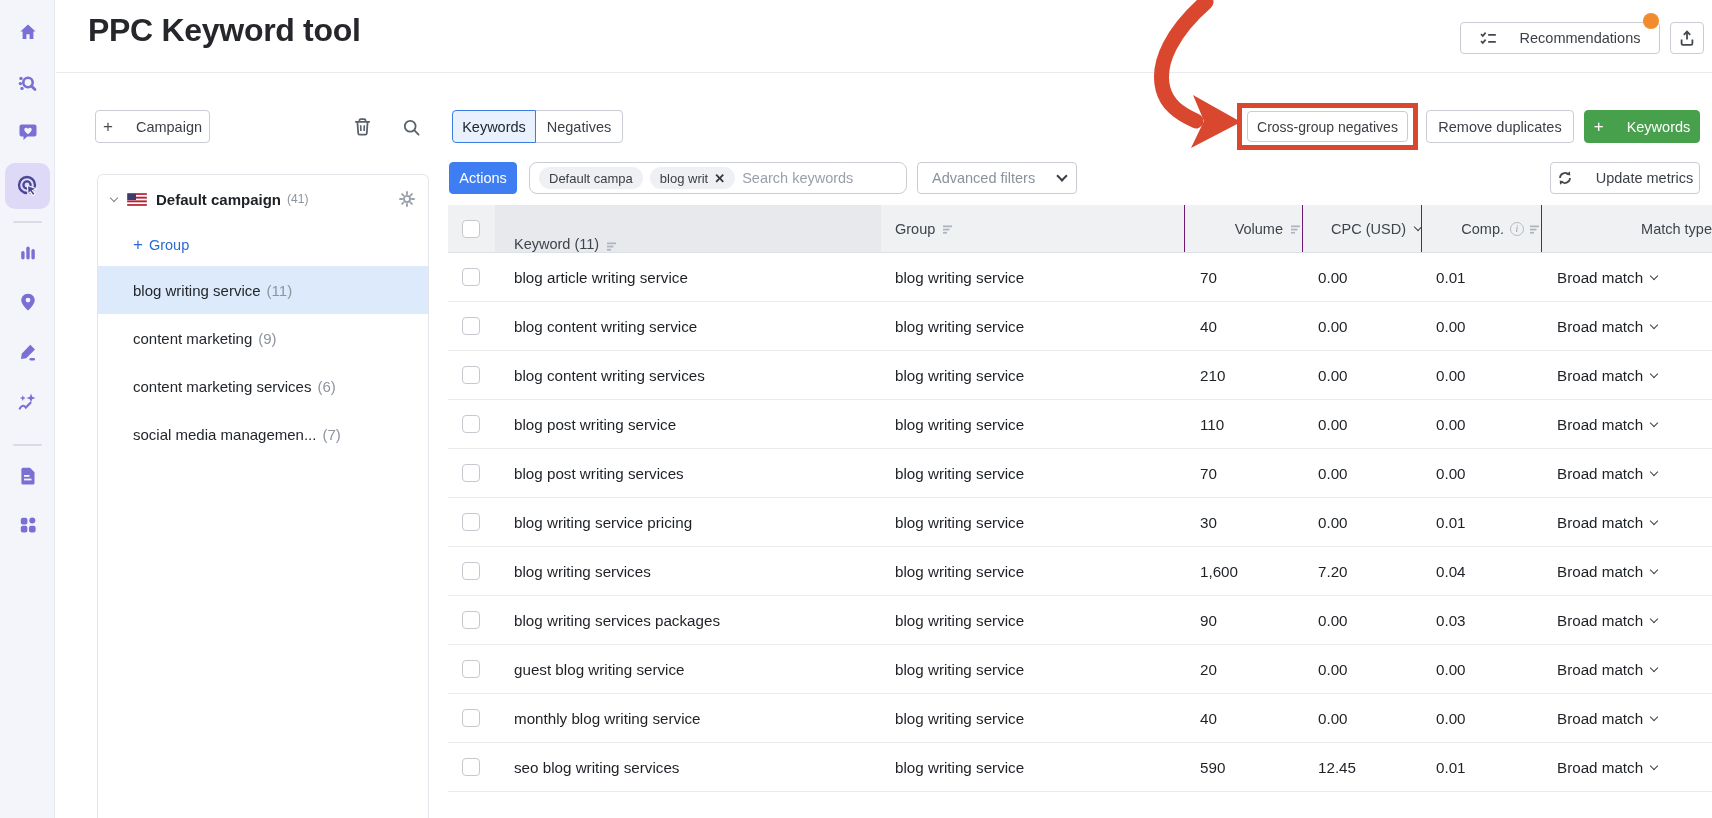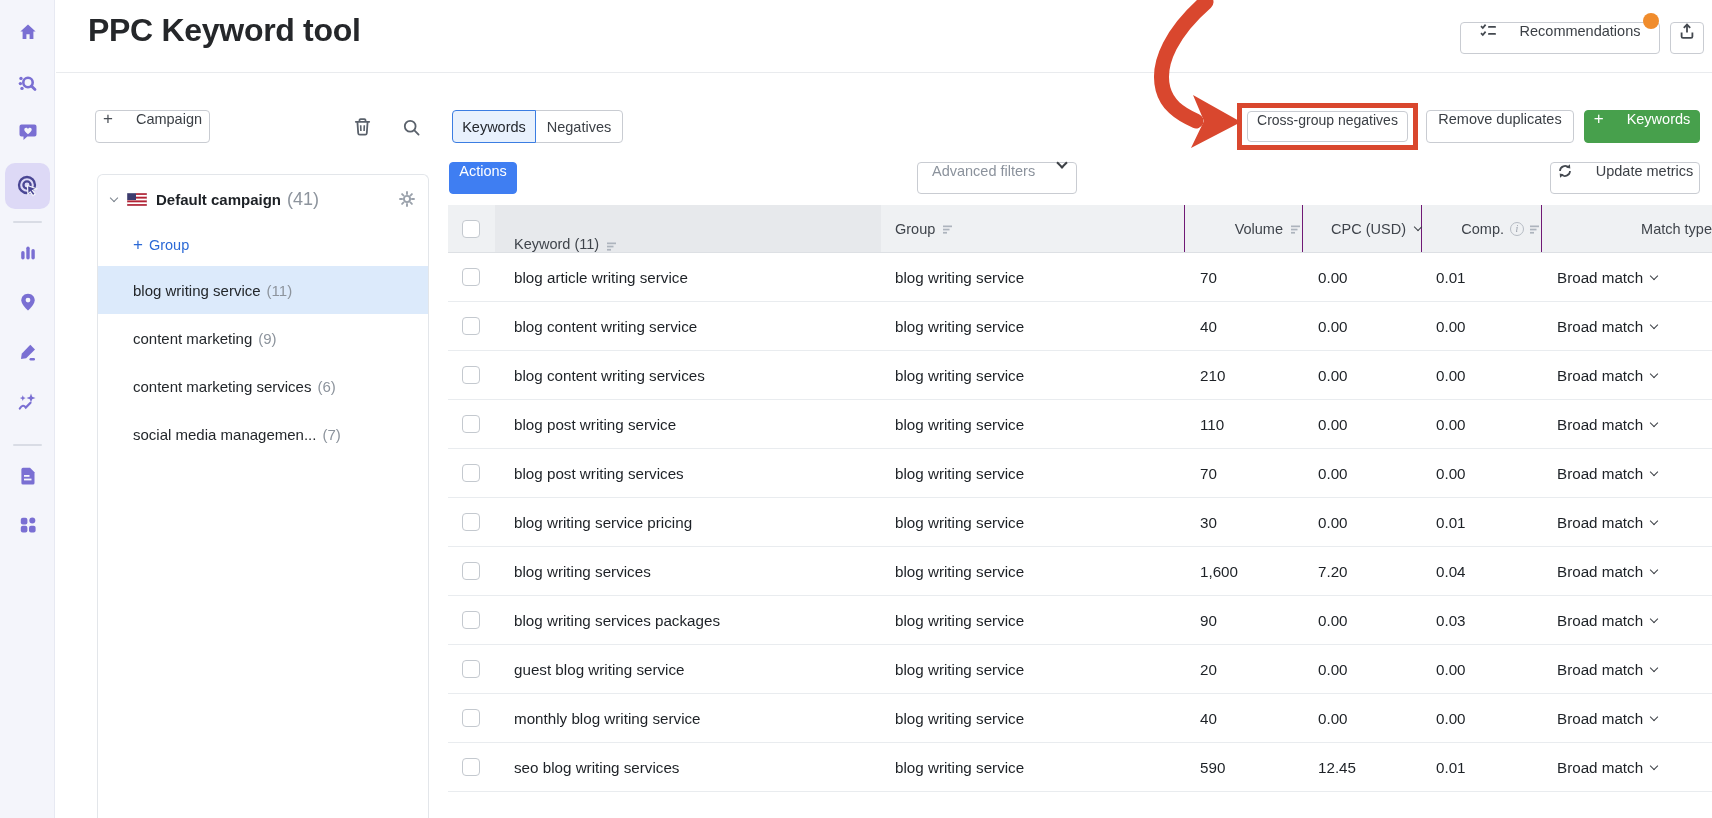--- a/index.html
+++ b/index.html
@@ -16,21 +16,21 @@
   .side-pill { position:absolute; left:5px; top:163px; width:45px; height:46px;
     background:#ddd9f6; border-radius:10px; }
   .side-div { position:absolute; left:13px; width:29px; height:2px;
     background:#d9dce5; border-radius:1px; }
 
   
   .page-title { position:absolute; left:88px; top:12px; font-size:32px;
     font-weight:600; color:#25272a; letter-spacing:-.3px; }
   .hdr-div { position:absolute; left:56px; top:72px; width:1656px; height:1px; background:#e9ebee; }
 
-  .btn { position:absolute; display:flex; align-items:flex-start; justify-content:center;
+  .btn { position:absolute; display:flex; align-items:center; justify-content:center;
     gap:23px; background:#fff; border:1px solid #c9ccd2; border-radius:4px;
     font-size:14.5px; color:#3c4046; cursor:pointer; white-space:nowrap; }
   .btn .plus { font-size:17px; font-weight:500; color:#494e55; line-height:1; margin-top:-1px; }
 
   .btn-reco { left:1460px; top:22px; width:200px; height:32px; }
   .reco-dot { position:absolute; left:1643px; top:13px; width:16px; height:16px;
     border-radius:50%; background:#F08C2C; }
   .btn-export { left:1670px; top:22px; width:34px; height:32px; }
 
   
@@ -76,21 +76,21 @@
   .chev { width:8px; height:8px; border-right:2px solid #3c4046; border-bottom:2px solid #3c4046;
     transform:rotate(45deg); margin-top:-4px; flex:none; }
   .chev.sm { width:6px; height:6px; border-width:1.8px; margin-top:-3px; }
   .chev.gray { border-color:#7a828c; }
 
   
   .left-card { position:absolute; left:97px; top:174px; width:332px; height:656px;
     background:#fff; border:1px solid #e3e6ea; border-bottom:none; border-radius:6px 6px 0 0; }
   .camp-row { height:48px; display:flex; align-items:center; padding:0 13px; cursor:pointer; }
   .camp-name { font-size:15px; font-weight:700; color:#1d2126; margin-left:9px; }
-  .camp-count { font-size:18px; color:#8d949d; margin-left:6px; }
+  .camp-count { font-size:12px; color:#8d949d; margin-left:6px; }
   .camp-gear { margin-left:auto; cursor:pointer; display:flex; }
   .flag { margin-left:10px; flex:none; display:flex; }
   .add-group { height:43px; display:flex; align-items:center; padding-left:35px;
     color:#2B69D6; font-size:14.5px; cursor:pointer; gap:6px; }
   .add-group .plus { color:#2B69D6; font-size:17px; }
   .group-item { height:48px; display:flex; align-items:center; padding-left:35px;
     font-size:15px; color:#23272b; cursor:pointer; }
   .group-item.selected { background:#dceafb; }
   .g-count { color:#8d949d; margin-left:6px; }
 
@@ -262,20 +262,30 @@
   </button>
   <button class="btn btn-addkw">
     <span class="plus">+</span>
     <span>Keywords</span>
   </button>
 
   <button class="btn btn-actions">
     <span>Actions</span>
   </button>
 
+  <div class="search-box">
+    <span class="chip">
+      <span>Default campa</span>
+    </span>
+    <span class="chip">
+      <span>blog writ</span>
+      <span class="x">✕</span>
+    </span>
+    <input type="text" placeholder="Search keywords" style="">
+  </div>
 
   <button class="btn btn-adv">
     <span>Advanced filters</span>
     <span class="chev"></span>
   </button>
 
   <button class="btn btn-upd">
     <span style="display:flex">
       <svg width="16" height="16">
         <path d="M3 8 a5 5 0 0 1 8.8 -3.2 M13 8 a5 5 0 0 1 -8.8 3.2" stroke="#43484f" stroke-width="1.7" fill="none"></path>

